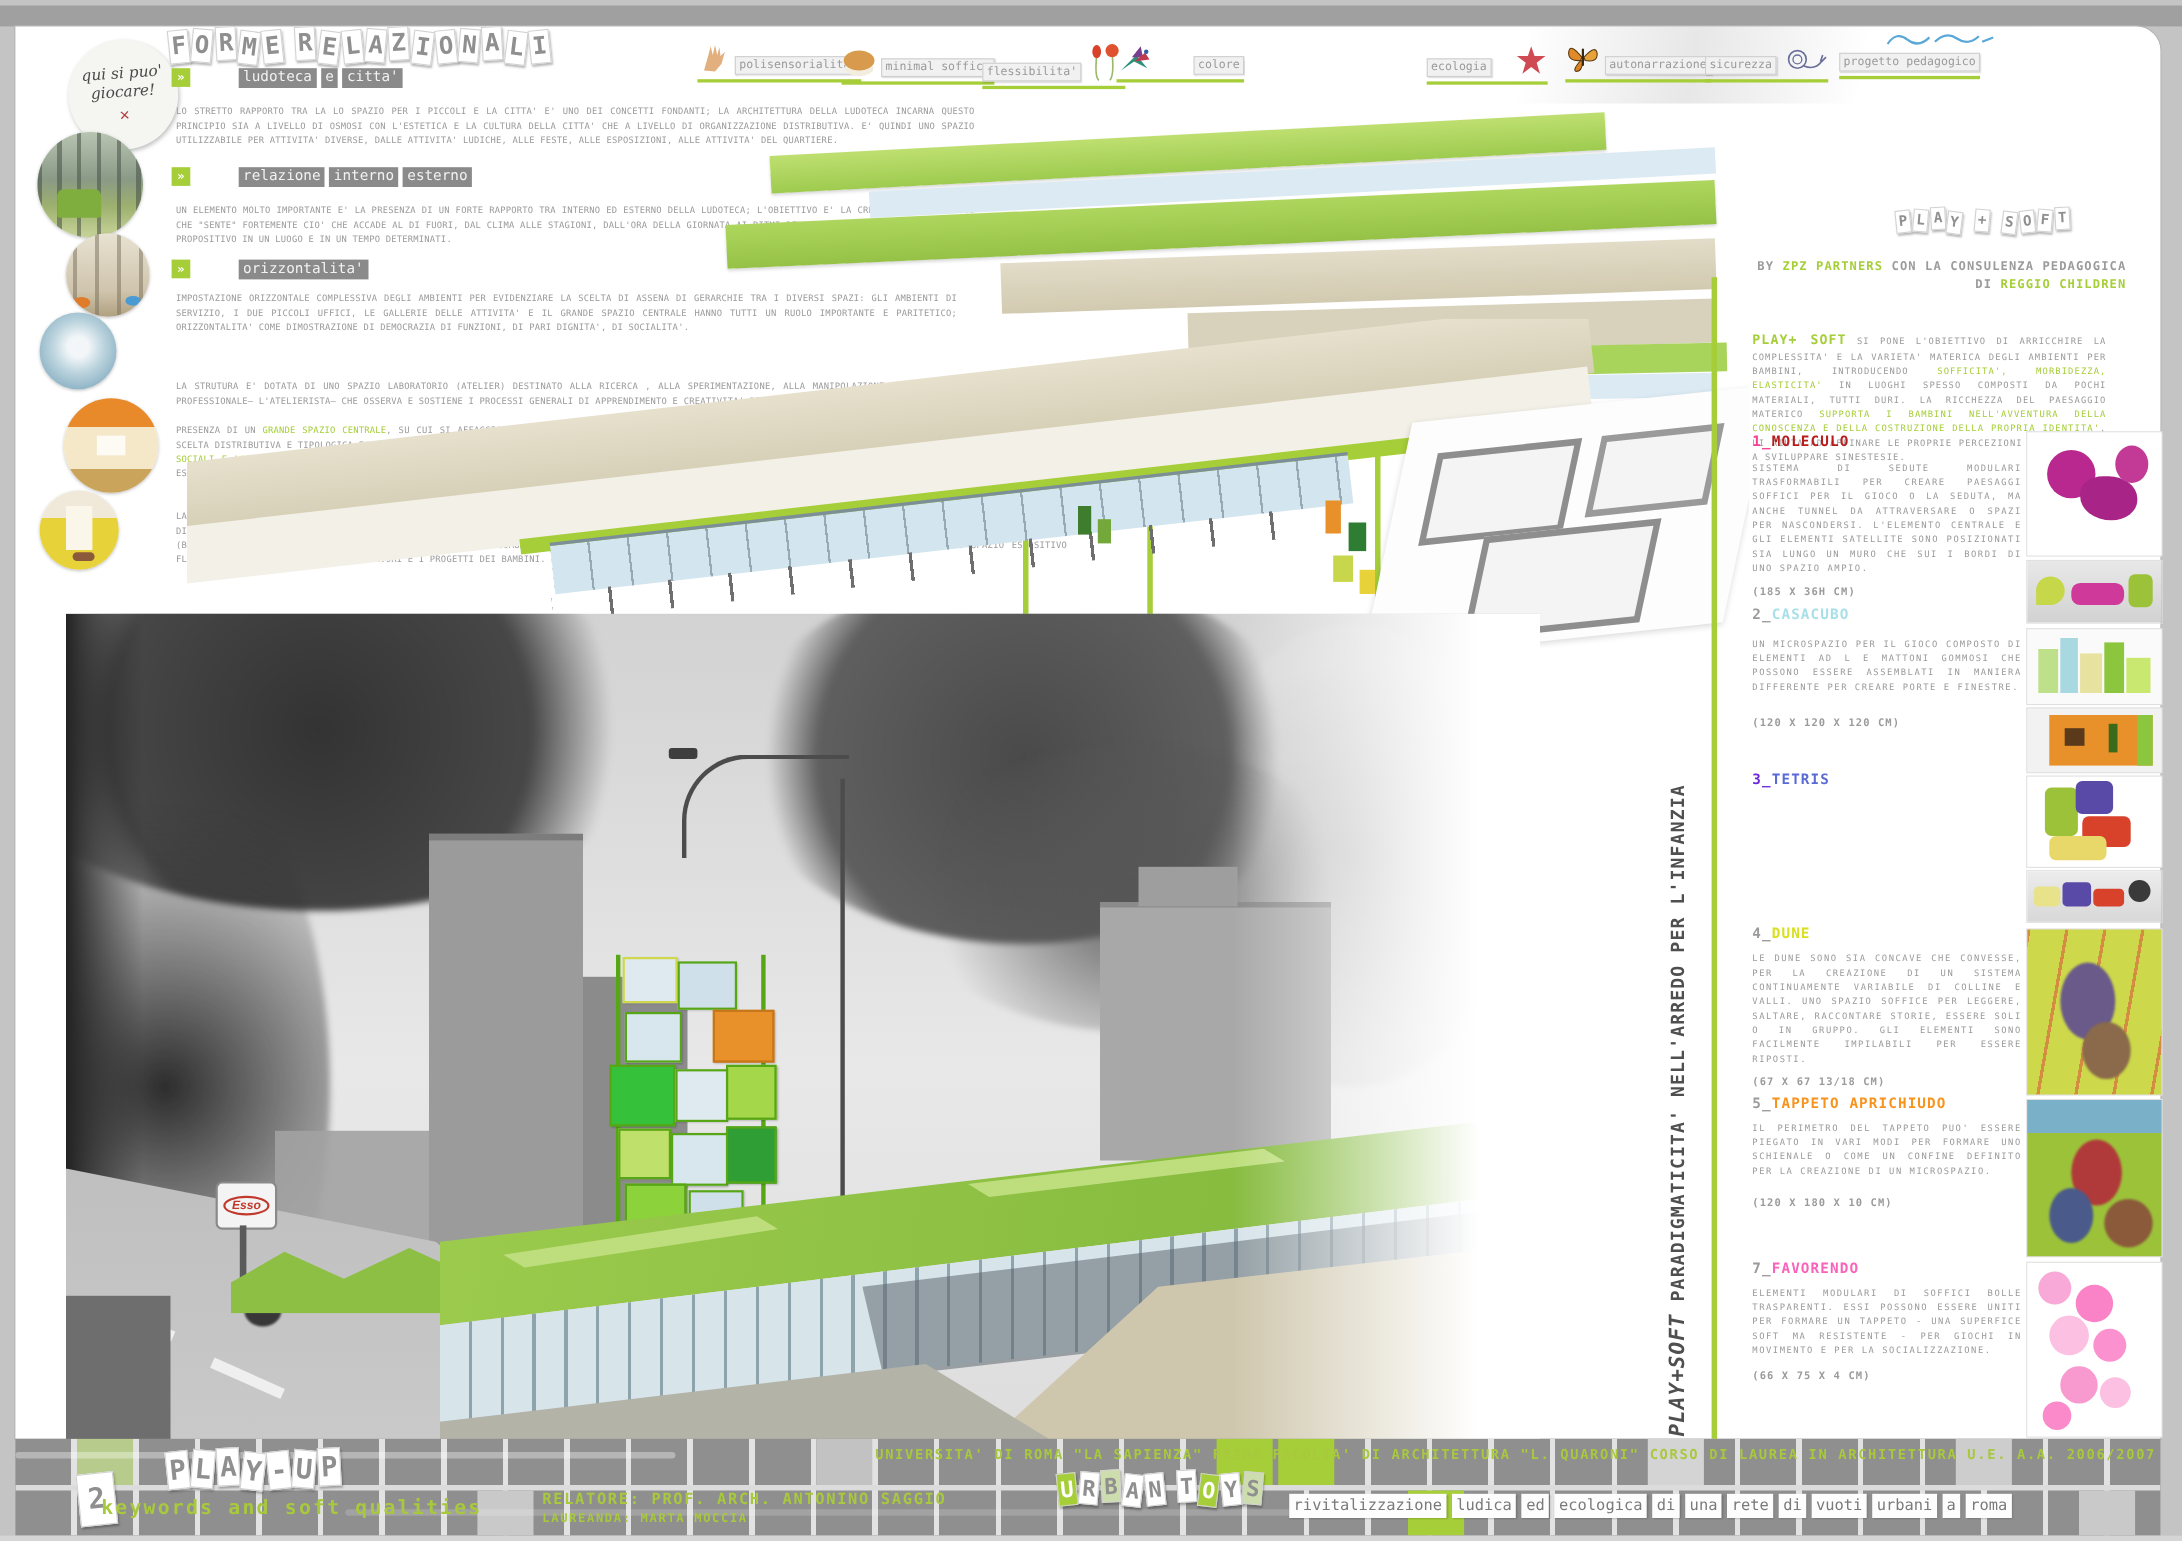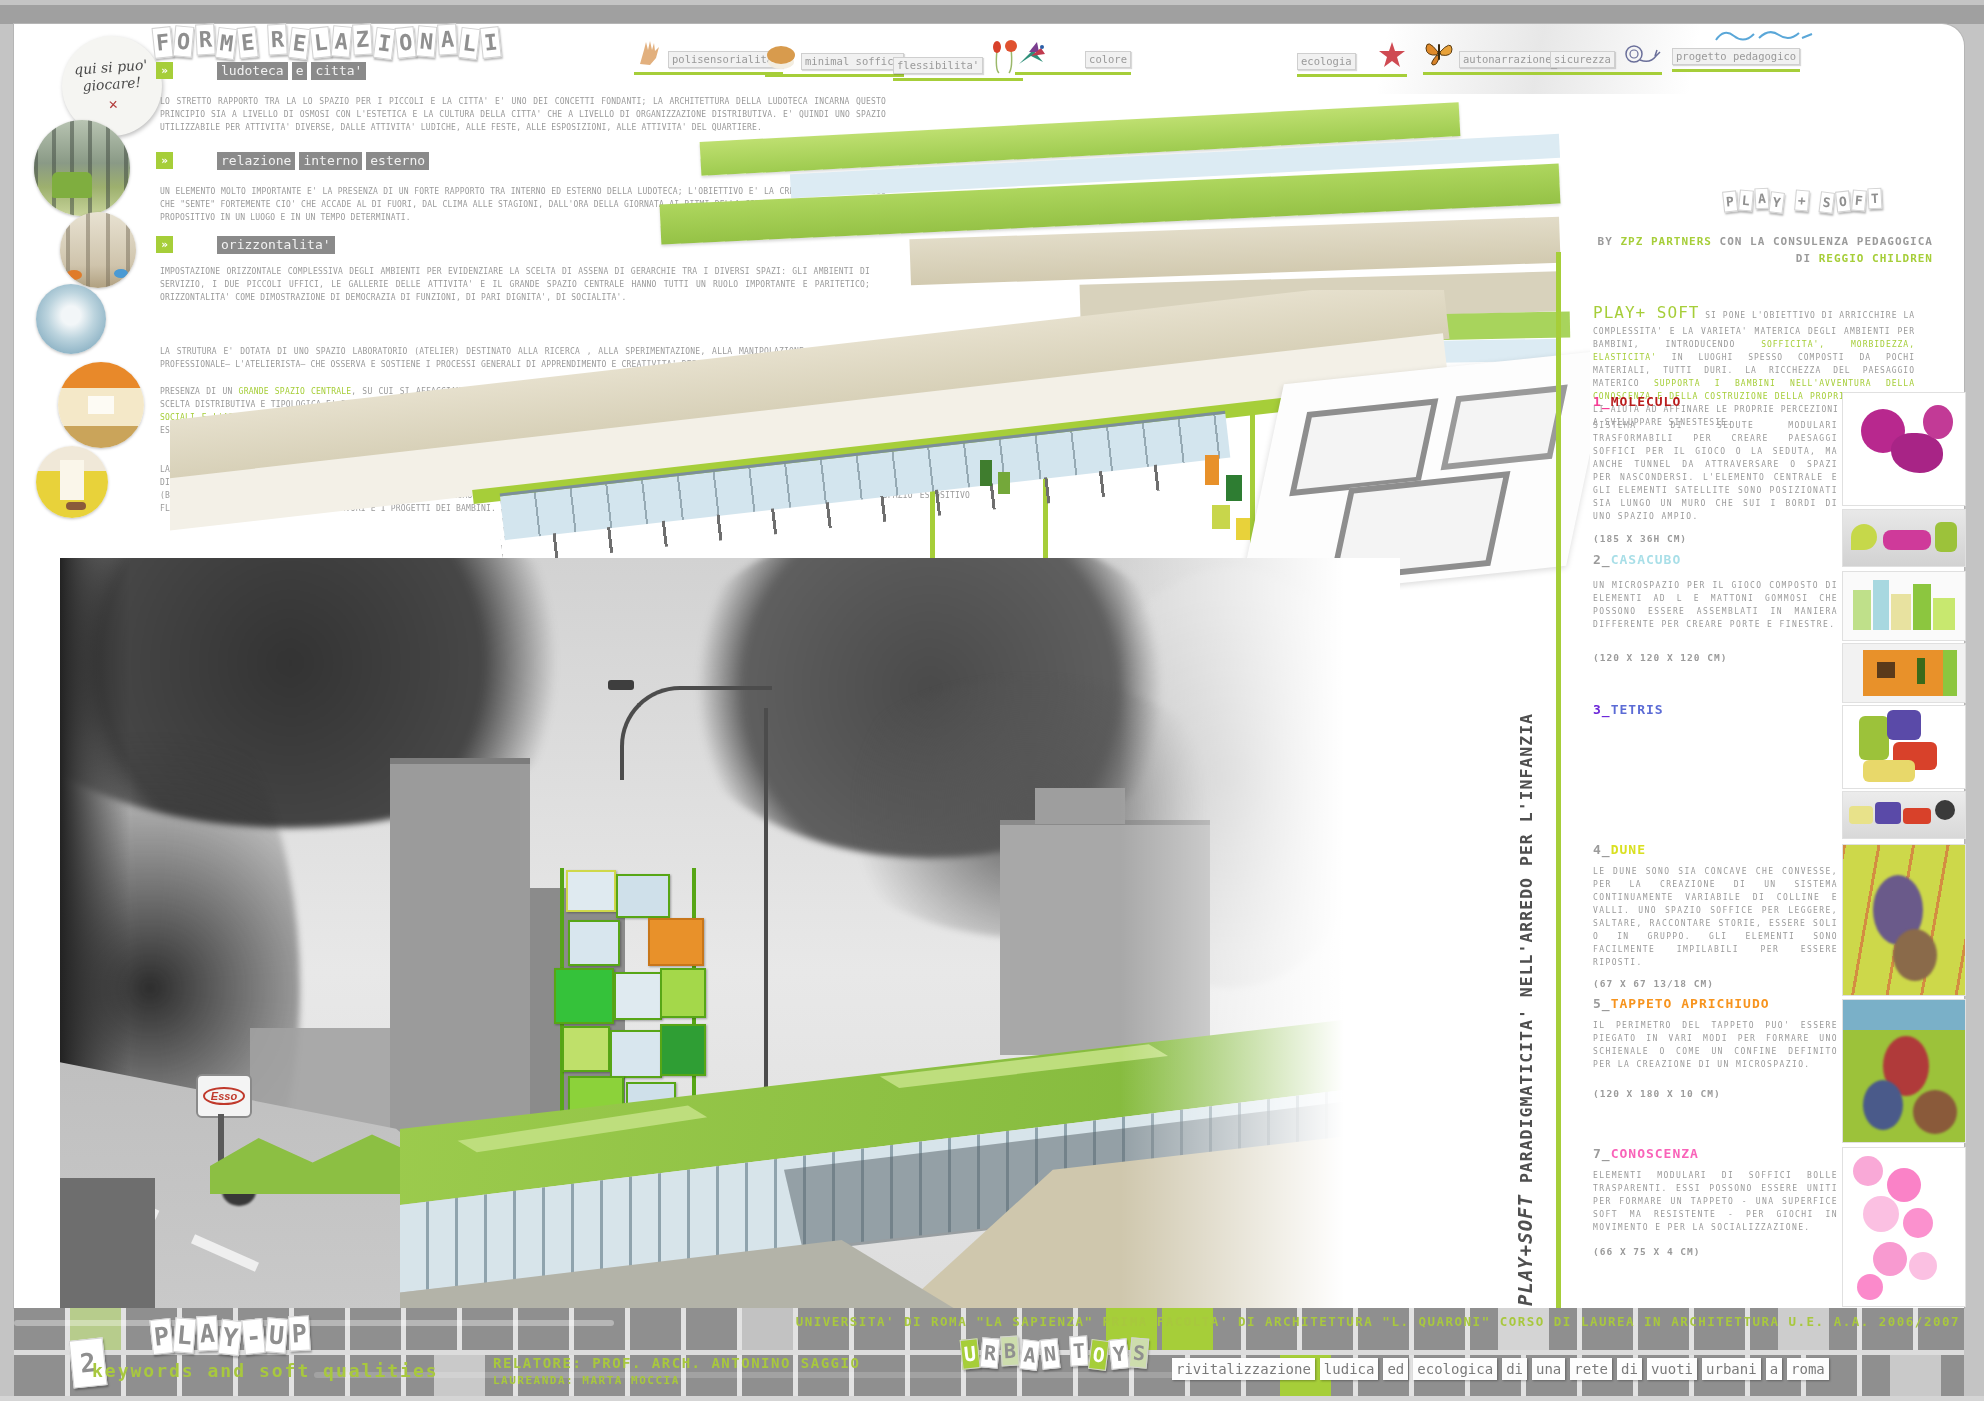--- a/index.html
+++ b/index.html
@@ -386,21 +386,21 @@
       <span class="tile-letter">+</span>
       <span class="sp"></span>
       <span class="tile-letter">S</span>
       <span class="tile-letter">O</span>
       <span class="tile-letter">F</span>
       <span class="tile-letter">T</span>
     </div>
   <div class="px" style="left:1595px;top:234px;width:338px;font-size:11px;letter-spacing:1px;line-height:1.5;text-align:right;font-weight:bold;"><span>BY </span><span class="hl">ZPZ PARTNERS</span><span> CON LA CONSULENZA PEDAGOGICA DI </span><span class="hl">REGGIO CHILDREN</span></div>
 
   <div class="px" style="left:1593px;top:300px;width:322px;letter-spacing:1px;">
-    <span style="color:#a6ce39;font-weight:normal;font-size:16px;">PLAY+ SOFT</span>
+    <span style="color:#a6ce39;font-weight:bold;font-size:12px;">PLAY+ SOFT</span>
     <span><span>SI PONE L'OBIETTIVO DI ARRICCHIRE LA COMPLESSITA' E LA VARIETA' MATERICA DEGLI AMBIENTI PER BAMBINI, INTRODUCENDO </span><span class="hl">SOFFICITA', MORBIDEZZA, ELASTICITA'</span><span> IN LUOGHI SPESSO COMPOSTI DA POCHI MATERIALI, TUTTI DURI. LA RICCHEZZA DEL PAESAGGIO MATERICO </span><span class="hl">SUPPORTA I BAMBINI NELL'AVVENTURA DELLA CONOSCENZA E DELLA COSTRUZIONE DELLA PROPRIA IDENTITA'</span><span>, LI AIUTA AD AFFINARE LE PROPRIE PERCEZIONI SENSORIALI E A SVILUPPARE SINESTESIE.</span></span>
   </div>
 
   <div class="phead" style="left:1593px;top:394px;">
     <span class="pnum" style="color: rgb(246, 62, 150);">1_</span><span style="color: #b91c1c;">MOLECULO</span>
   </div>
   <div class="px pxr" style="left:1593px;top:420px;width:245px;">SISTEMA DI SEDUTE MODULARI TRASFORMABILI PER CREARE PAESAGGI SOFFICI PER IL GIOCO O LA SEDUTA, MA ANCHE TUNNEL DA ATTRAVERSARE O SPAZI PER NASCONDERSI. L'ELEMENTO CENTRALE E GLI ELEMENTI SATELLITE SONO POSIZIONATI SIA LUNGO UN MURO CHE SUI I BORDI DI UNO SPAZIO AMPIO.</div>
   <div class="pdims" style="left:1593px;top:533px;">(185 X 36H CM)</div>
 
   <div class="phead" style="left:1593px;top:552px;">
@@ -419,21 +419,21 @@
   <div class="px pxr" style="left:1593px;top:866px;width:245px;">LE DUNE SONO SIA CONCAVE CHE CONVESSE, PER LA CREAZIONE DI UN SISTEMA CONTINUAMENTE VARIABILE DI COLLINE E VALLI. UNO SPAZIO SOFFICE PER LEGGERE, SALTARE, RACCONTARE STORIE, ESSERE SOLI O IN GRUPPO. GLI ELEMENTI SONO FACILMENTE IMPILABILI PER ESSERE RIPOSTI.</div>
   <div class="pdims" style="left:1593px;top:978px;">(67 X 67  13/18 CM)</div>
 
   <div class="phead" style="left:1593px;top:996px;">
     <span class="pnum" style="color: rgb(155, 155, 155);">5_</span><span style="color: rgb(247, 148, 30);">TAPPETO APRICHIUDO</span>
   </div>
   <div class="px pxr" style="left:1593px;top:1020px;width:245px;">IL PERIMETRO DEL TAPPETO PUO' ESSERE PIEGATO IN VARI MODI PER FORMARE UNO SCHIENALE O COME UN CONFINE DEFINITO PER LA CREAZIONE DI UN MICROSPAZIO.</div>
   <div class="pdims" style="left:1593px;top:1088px;">(120 X 180 X 10 CM)</div>
 
   <div class="phead" style="left:1593px;top:1146px;">
-    <span class="pnum" style="color: rgb(155, 155, 155);">7_</span><span style="color: rgb(249, 99, 185);">CONOSCENZA</span>
+    <span class="pnum" style="color: rgb(155, 155, 155);">7_</span><span style="color: rgb(249, 99, 185);">FAVORENDO</span>
   </div>
   <div class="px pxr" style="left:1593px;top:1170px;width:245px;">ELEMENTI MODULARI DI SOFFICI BOLLE TRASPARENTI. ESSI POSSONO ESSERE UNITI PER FORMARE UN TAPPETO - UNA SUPERFICE SOFT MA RESISTENTE - PER GIOCHI IN MOVIMENTO E PER LA SOCIALIZZAZIONE.</div>
   <div class="pdims" style="left:1593px;top:1246px;">(66 X 75 X 4 CM)</div>
 
   <div class="thumb" style="top:393px;height:112px;background:#fff;">
     <div style="position:absolute;left:18px;top:16px;width:44px;height:44px;background:#b8288e;border-radius:50%;"></div>
     <div style="position:absolute;left:48px;top:40px;width:52px;height:40px;background:#a82486;border-radius:40% 50% 45% 55%;"></div>
     <div style="position:absolute;left:80px;top:12px;width:30px;height:34px;background:#c23a96;border-radius:50%;"></div>
   </div>
   <div class="thumb" style="top:510px;height:56px;background:linear-gradient(180deg,#e8e8e8,#d2d2d2);">

